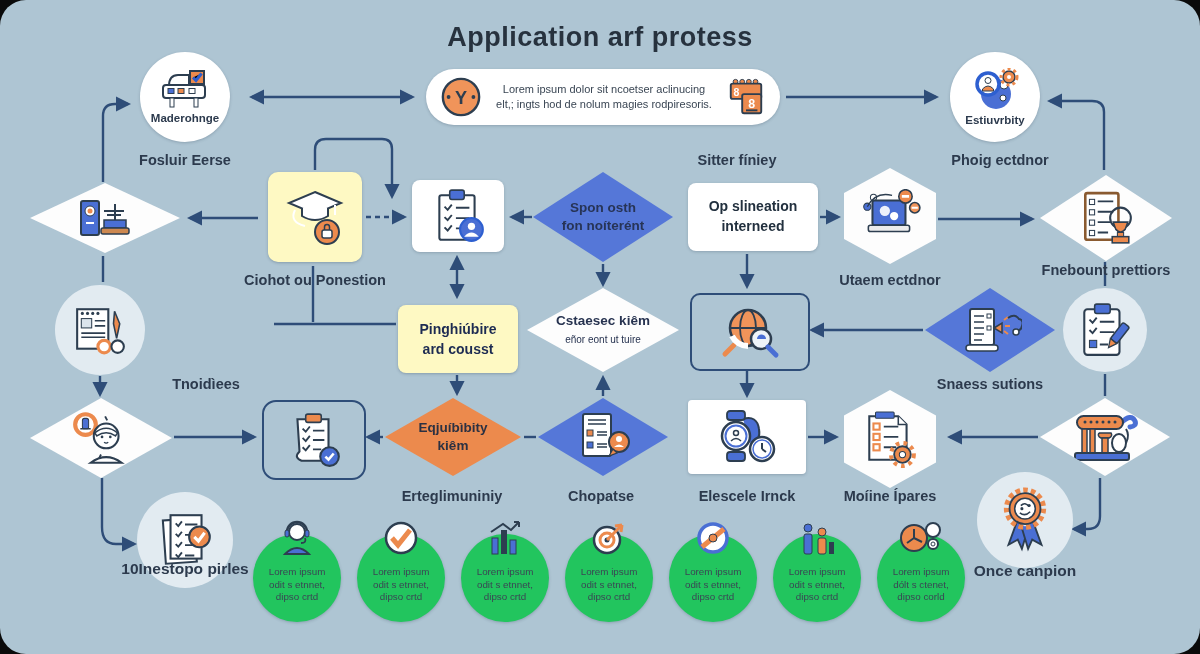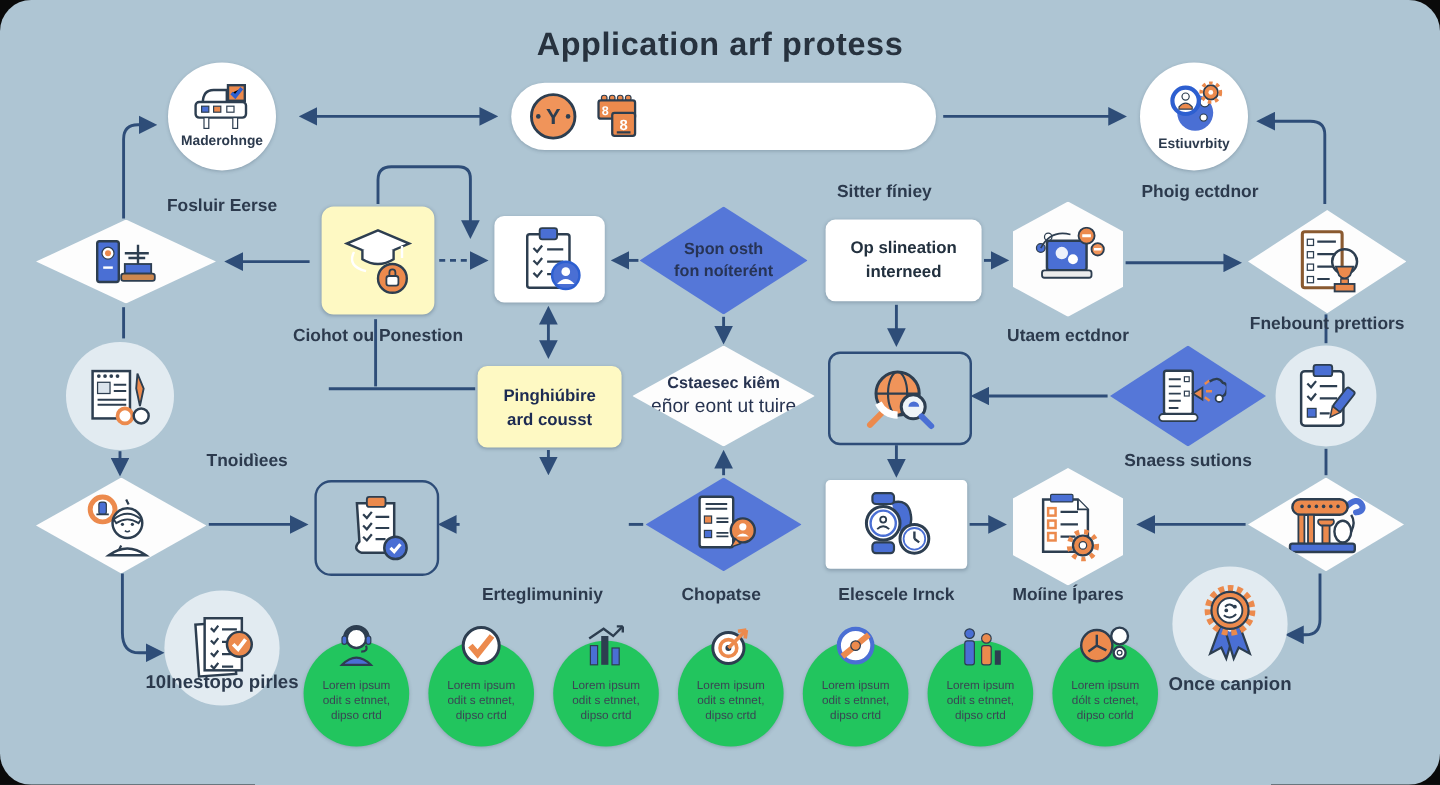--- a/index.html
+++ b/index.html
@@ -16,21 +16,21 @@
   .diamond{clip-path:polygon(50% 0,100% 50%,50% 100%,0 50%);display:flex;align-items:center;justify-content:center;}
   .d-white{background:#fdfdfd;}
   .d-blue{background:#5577d8;}
   .d-orange{background:#ec8a4d;}
   .hex{clip-path:polygon(50% 0,100% 26%,100% 74%,50% 100%,0 74%,0 26%);background:#fdfdfd;display:flex;align-items:center;justify-content:center;}
   .box{display:flex;align-items:center;justify-content:center;}
   .box-white{background:#fff;border-radius:8px;box-shadow:0 1px 3px rgba(40,60,80,.25);}
   .box-blue{background:#fef9c3;border-radius:10px;box-shadow:0 1px 3px rgba(40,60,80,.3);}
   .box-outline{background:transparent;border:2.5px solid #2e4d78;border-radius:10px;}
   .dtext{text-align:center;font-weight:bold;color:#273350;font-size:13.5px;line-height:1.35;}
-  .dtext .sub{font-weight:normal;font-size:16px;}
+  .dtext .sub{font-weight:normal;font-size:10px;}
   .boxtext{text-align:center;font-weight:bold;color:#22303e;font-size:14px;line-height:1.4;}
   .bluetext{text-align:center;font-weight:bold;color:#1d2b52;font-size:14px;line-height:1.45;}
   .bcirc{position:absolute;width:88px;height:88px;border-radius:50%;background:#22c55e;box-shadow:0 1px 3px rgba(40,60,80,.25);}
   .bcirc .ictop{position:absolute;top:-16px;left:50%;transform:translateX(-50%);}
   .bcirc .btxt{position:absolute;left:4px;right:4px;top:32px;text-align:center;font-size:9.8px;color:#3a4654;line-height:1.3;}
   svg{display:block;}
 </style>
 </head>
 <body>
 
@@ -87,31 +87,32 @@
         <rect x="11" y="28" width="4" height="9" fill="#fff" stroke="#2d3e50"></rect>
         <rect x="35" y="28" width="4" height="9" fill="#fff" stroke="#2d3e50"></rect>
         <rect x="31" y="1" width="14" height="13" fill="#ec8a4d" stroke="#2d3e50" stroke-width="2"></rect>
         <path d="M34 7.5 l3 3 l5.5 -7" stroke="#2d5fd0" stroke-width="3"></path>
       </svg>
     </span>
     <span class="incircle-label">Maderohnge</span>
   </div>
 
   <div class="abs title">Application arf protess</div>
-  <div class="abs lbl" style="left:185px;top:164px">Fosluir Eerse</div>
+  <div class="abs lbl" style="left:185px;top:152px">Fosluir Eerse</div>
 
   <div class="abs pill" style="left:426px;top:69px;width:326px;height:56px">
     <span>
       <svg viewBox="0 0 44 44" width="42" height="42">
         <circle cx="22" cy="22" r="19" fill="#f0945a" stroke="#2d3e50" stroke-width="2.5"></circle>
         <circle cx="9" cy="22" r="2" fill="#2d3e50"></circle>
           <circle cx="35" cy="22" r="2" fill="#2d3e50"></circle>
         <text x="22" y="29" font-size="19" font-weight="bold" text-anchor="middle" fill="#2d3e50">Y</text>
       </svg>
     </span>
+    <span class="pill-text">Lorem ipsum dolor sit ncoetser aclinucing elt,; ingts hod de nolum magies rodpiresoris.</span>
     <span>
       <svg viewBox="0 0 42 42" width="40" height="40">
         <circle cx="10" cy="5" r="2.5" fill="#ec8a4d" stroke="#2d3e50"></circle>
           <circle cx="17" cy="5" r="2.5" fill="#ec8a4d" stroke="#2d3e50"></circle>
           <circle cx="24" cy="5" r="2.5" fill="#ec8a4d" stroke="#2d3e50"></circle>
           <circle cx="31" cy="5" r="2.5" fill="#ec8a4d" stroke="#2d3e50"></circle>
         <rect x="5" y="7" width="32" height="16" rx="2" fill="#ec8a4d" stroke="#2d3e50" stroke-width="2"></rect>
         <rect x="17" y="18" width="20" height="20" rx="2" fill="#ec8a4d" stroke="#2d3e50" stroke-width="2"></rect>
         <text x="11" y="20" font-size="11" font-weight="bold" text-anchor="middle" fill="#fff">8</text>
         <text x="27" y="33" font-size="13" font-weight="bold" text-anchor="middle" fill="#fff">8</text>
@@ -340,20 +341,26 @@
         <path d="M12 8 h30 v40 h-26 q-8 -3 -2 -9 z" fill="#fff" stroke="#2d3e50" stroke-width="2"></path>
         <rect x="20" y="3" width="15" height="8" rx="2" fill="#ec8a4d" stroke="#2d3e50" stroke-width="1.5"></rect>
         <path d="M17 17 l3 3 l4 -5 M17 26 l3 3 l4 -5 M17 35 l3 3 l4 -5" fill="none" stroke="#2d3e50" stroke-width="1.8"></path>
         <path d="M27 19 h11 M27 28 h11 M27 37 h8" stroke="#2d3e50" stroke-width="1.8"></path>
         <circle cx="43" cy="44" r="9" fill="#4a6fd4" stroke="#2d3e50" stroke-width="2"></circle>
         <path d="M39 44 l3 3 l5 -6" fill="none" stroke="#fff" stroke-width="2.5"></path>
       </svg>
     </span>
   </div>
 
+  <div class="abs diamond d-orange" style="left:385px;top:398px;width:136px;height:78px">
+    <div class="dtext" style="color:#2b3142">
+      <span>Eqjuíbìbity</span><br>
+      <span>kiêm</span>
+    </div>
+  </div>
   <div class="abs lbl" style="left:452px;top:488px">Erteglimuniniy</div>
 
   <div class="abs diamond d-blue" style="left:538px;top:398px;width:130px;height:78px">
     <span>
       <svg viewBox="0 0 60 52" width="60" height="52">
         <rect x="10" y="3" width="28" height="42" rx="2" fill="#fff" stroke="#2d3e50" stroke-width="2"></rect>
         <path d="M15 9 h18 M15 13 h18" stroke="#2d3e50" stroke-width="1.6"></path>
         <rect x="14" y="19" width="6" height="6" fill="#ec8a4d" stroke="#2d3e50"></rect>
         <path d="M24 21 h10 M24 24 h10" stroke="#2d3e50" stroke-width="1.5"></path>
         <rect x="14" y="31" width="6" height="6" fill="#4a6fd4" stroke="#2d3e50"></rect>

